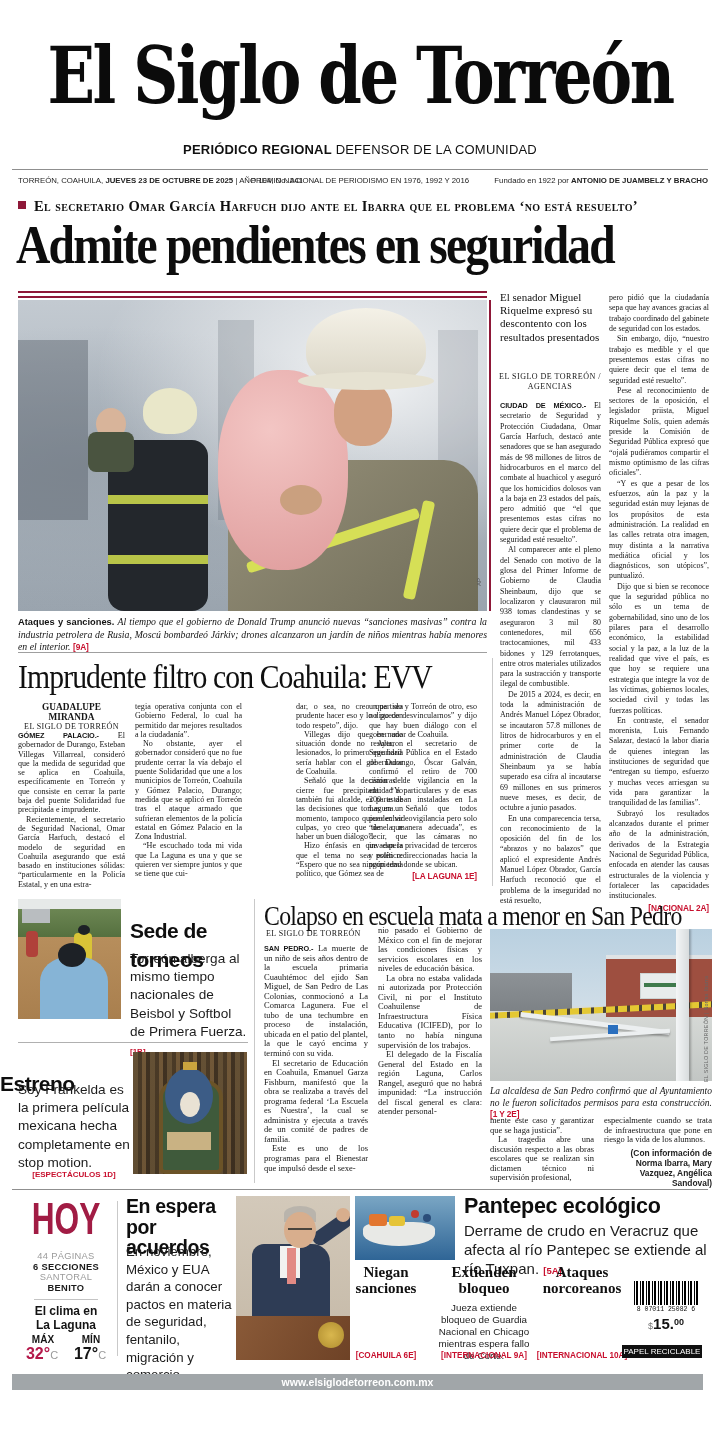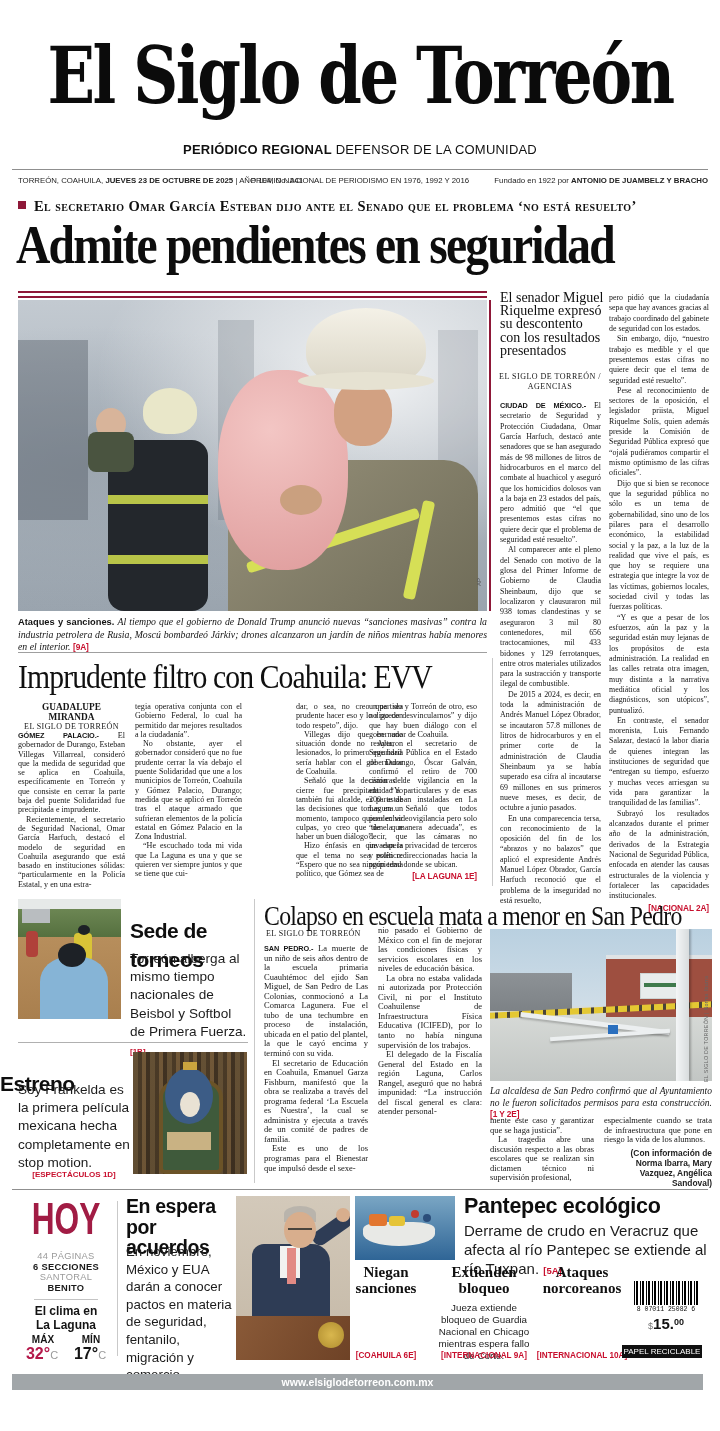--- a/index.html
+++ b/index.html
@@ -32,21 +32,21 @@
   #lead-rule{left:18px;top:291px;width:469px;height:7px;border-top:2.5px solid #8e1838;border-bottom:2.5px solid #8e1838;box-sizing:border-box;}
   #lead-vline{left:489px;top:300px;width:2px;height:311px;background:#8e1838;}
   #ap-credit{left:476px;top:586px;font-family:"Liberation Sans",sans-serif;font-size:6px;color:#555;
     transform:rotate(-90deg);transform-origin:left top;}
   #lead-caption{left:18px;top:616px;width:469px;font-size:9.8px;line-height:11.9px;text-align:justify;}
   .cap-lead{font-family:"Liberation Sans",sans-serif;font-weight:bold;font-size:9.3px;font-style:normal;}
   .cap-text{font-style:italic;}
   .ref{font-family:"Liberation Sans",sans-serif;font-weight:bold;color:#c8102e;font-size:8.3px;letter-spacing:-.1px;}
   #rule-caption{left:18px;top:652px;width:469px;background:#9f9f9f;}
 
-  #lead-deck{left:500px;top:291px;width:104px;font-size:14px;line-height:13.2px;color:#0f0f0f;font-family:Liberation Serif, serif;}
+  #lead-deck{left:500px;top:291px;width:104px;font-size:11px;line-height:13.2px;color:#0f0f0f;font-family:Liberation Serif, serif;}
   #lead-source{left:498px;top:372px;width:104px;text-align:center;font-size:8px;letter-spacing:.5px;line-height:10px;}
   .newsbody p{margin:0;font-size:7.9px;line-height:10.32px;text-align:justify;text-indent:8px;}
   .newsbody p.np{text-indent:0;}
   .lead-in{font-family:"Liberation Sans",sans-serif;font-weight:bold;font-size:7.3px;letter-spacing:-.1px;}
   #lead-colA{left:500px;top:401px;width:101px;}
   #lead-colB{left:609px;top:293px;width:100px;}
   .endref{display:block;text-align:right;margin-top:2px;}
 
   
   #evv-head{left:18px;top:659px;font-size:33px;letter-spacing:-1px;transform:scaleX(.9);
@@ -213,21 +213,21 @@
   <div class="hrule" style="left:12px;top:169px;width:696px;"></div>
   <div class="abs dl" style="left:18px;">
     <span>TORREÓN, COAHUILA, </span><b>JUEVES 23 DE OCTUBRE DE 2025</b><span> | AÑO 104, No. 241</span>
   </div>
   <div class="abs dl" id="dl-center">PREMIO NACIONAL DE PERIODISMO EN 1976, 1992 Y 2016</div>
   <div class="abs dl" style="right:12px;">
     <span>Fundado en 1922 por </span><b>ANTONIO DE JUAMBELZ Y BRACHO</b>
   </div>
 
   <div class="abs" id="kicker">
-    <span class="sq"></span><span>El secretario Omar García Esteban dijo ante el Senado que el problema ‘no está resuelto’</span>
+    <span class="sq"></span><span>El secretario Omar García Harfuch dijo ante el Ibarra que el problema ‘no está resuelto’</span>
   </div>
   <div class="abs" id="headline-main">Admite pendientes en seguridad</div>
 
   <div class="abs" id="lead-rule"></div>
   <div class="abs" id="photo-main">
     <div class="art panel" style="left:0;top:40px;width:70px;height:180px;"></div>
     <div class="art panel" style="left:200px;top:20px;width:36px;height:200px;opacity:.5;"></div>
     <div class="art panel" style="left:420px;top:30px;width:40px;height:190px;opacity:.4;"></div>
     <div class="art bgff-body" style="left:90px;top:140px;width:100px;height:171px;"></div>
     <div class="art bgff-stripe" style="left:90px;top:195px;width:100px;height:9px;"></div>
@@ -259,22 +259,22 @@
   <div class="abs newsbody" id="lead-colA">
     <p class="np"><span class="lead-in">CIUDAD DE MÉXICO.-</span> <span>El secretario de Seguridad y Protección Ciudadana, Omar García Harfuch, destacó ante senadores que se han asegurado más de 98 millones de litros de hidrocarburos en el marco del combate al huachicol y aseguró que los homicidios dolosos van a la baja en 23 estados del país, pero admitió que “el que presentemos estas cifras no quiere decir que el problema de seguridad esté resuelto”.</span></p>
     <p>Al comparecer ante el pleno del Senado con motivo de la glosa del Primer Informe de Gobierno de Claudia Sheinbaum, dijo que se localizaron y clausuraron mil 938 tomas clandestinas y se aseguraron 3 mil 80 contenedores, mil 656 tractocamiones, mil 433 bidones y 129 ferrotanques, entre otros materiales utilizados para la sustracción y transporte ilegal de combustible.</p>
     <p>De 2015 a 2024, es decir, en toda la administración de Andrés Manuel López Obrador, se incautaron 57.8 millones de litros de hidrocarburos y en el primer corte de la administración de Claudia Sheinbaum ya se había superado esa cifra al incautarse 69 millones en sus primeros nueve meses, es decir, de octubre a junio pasados.</p>
     <p>En una comparecencia tersa, con reconocimiento de la oposición del fin de los “abrazos y no balazos” que aplicó el expresidente Andrés Manuel López Obrador, García Harfuch reconoció que el problema de la inseguridad no está resuelto,</p>
   </div>
   <div class="abs newsbody" id="lead-colB">
     <p class="np">pero pidió que la ciudadanía sepa que hay avances gracias al trabajo coordinado del gabinete de seguridad con los estados.</p>
     <p>Sin embargo, dijo, “nuestro trabajo es medible y el que presentemos estas cifras no quiere decir que el tema de seguridad esté resuelto”.</p>
     <p>Pese al reconocimiento de sectores de la oposición, el legislador priista, Miguel Riquelme Solís, quien además preside la Comisión de Seguridad Pública expresó que “ojalá pudiéramos compartir el mismo optimismo de las cifras oficiales”.</p>
+    <p>“Y es que a pesar de los esfuerzos, aún la paz y la seguridad están muy lejanas de los propósitos de esta administración. La realidad en las calles retrata otra imagen, muy distinta a la narrativa mediática oficial y los diagnósticos, son utópicos”, puntualizó.</p>
     <p>Dijo que si bien se reconoce que la seguridad pública no sólo es un tema de gobernabilidad, sino uno de los pilares para el desarrollo económico, la estabilidad social y la paz, a la luz de la realidad que vive el país, es que hoy se requiere una estrategia que integre la voz de las víctimas, gobiernos locales, sociedad civil y todas las fuerzas políticas.</p>
-    <p>“Y es que a pesar de los esfuerzos, aún la paz y la seguridad están muy lejanas de los propósitos de esta administración. La realidad en las calles retrata otra imagen, muy distinta a la narrativa mediática oficial y los diagnósticos, son utópicos”, puntualizó.</p>
     <p>En contraste, el senador morenista, Luis Fernando Salazar, destacó la labor diaria de quienes integran las instituciones de seguridad que “entregan su tiempo, esfuerzo y muchas veces arriesgan su vida para garantizar la tranquilidad de las familias”.</p>
     <p>Subrayó los resultados alcanzados durante el primer año de la administración, derivados de la Estrategia Nacional de Seguridad Pública, enfocada en atender las causas estructurales de la violencia y fortalecer las capacidades institucionales.</p>
     <span class="ref endref">[NACIONAL 2A]</span>
   </div>
 
   <div class="abs" id="evv-head">Imprudente filtro con Coahuila: EVV</div>
   <div class="abs" id="evv-byline">
     <span class="by">GUADALUPE MIRANDA</span>
     <span class="src">EL SIGLO DE TORREÓN</span>
   </div>

